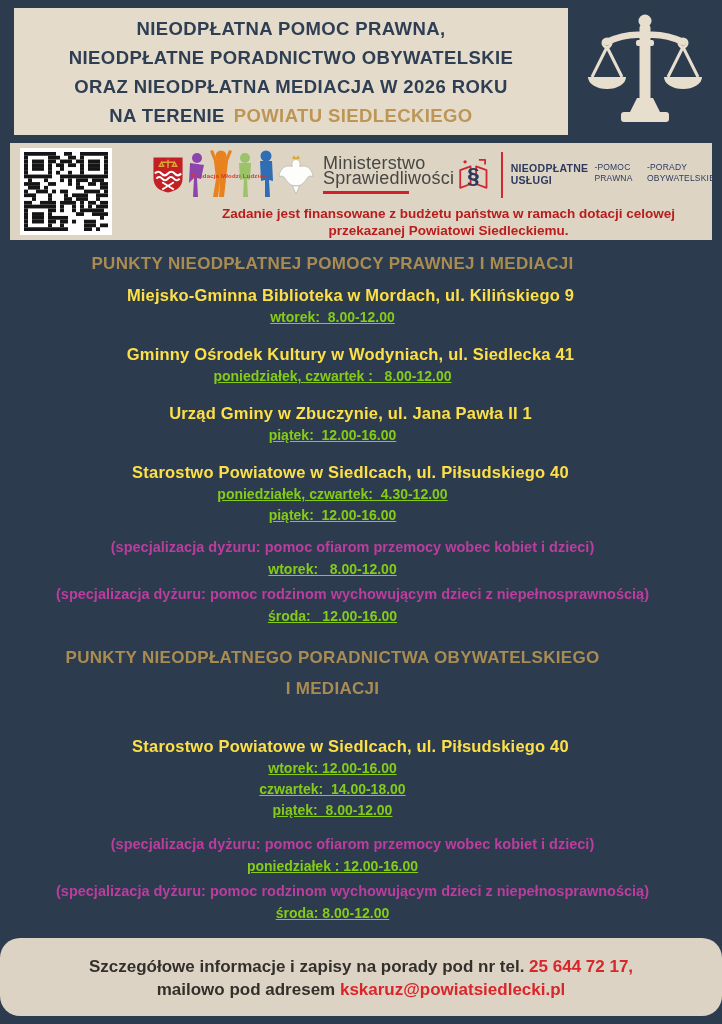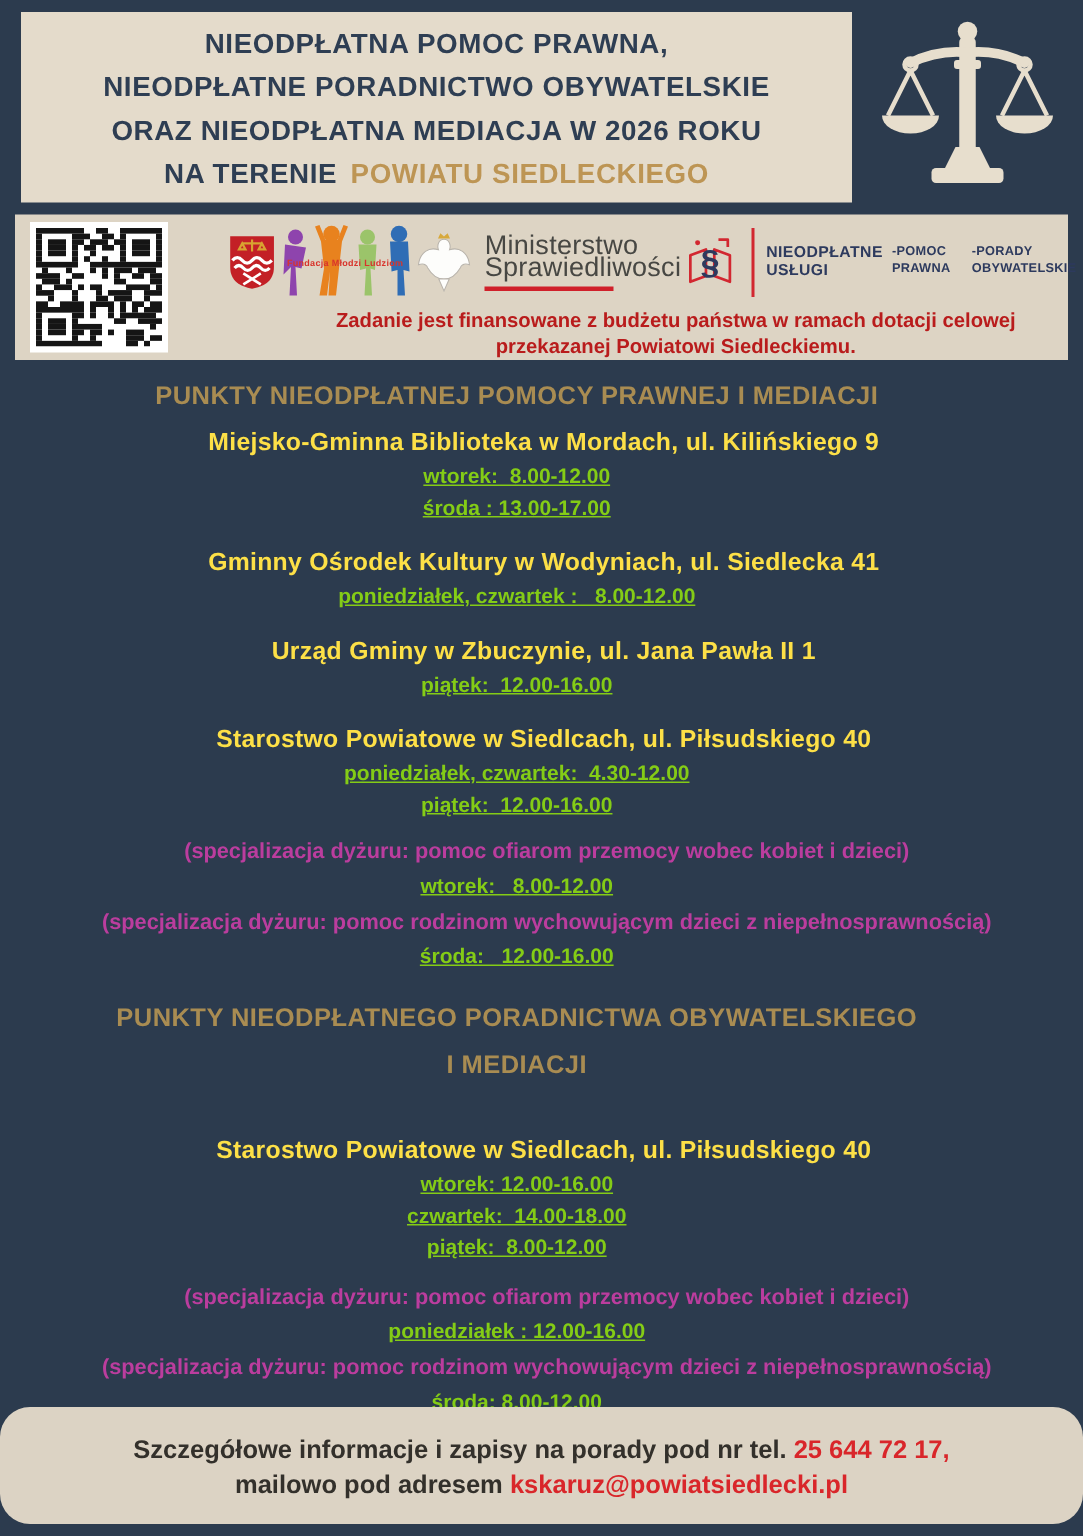--- a/index.html
+++ b/index.html
@@ -39,25 +39,25 @@
     color:#d8342c; font-size:6px; font-weight:800; letter-spacing:.2px; white-space:nowrap;
   }
   .ministry-logo{ display:flex; align-items:center; gap:7px; }
   .ministry-text-wrap{ display:flex; flex-direction:column; }
   .ministry-line{ color:#474743; font-size:18px; font-weight:400; line-height:15px; letter-spacing:.2px;}
   .ministry-underline{ margin-top:5px; width:86px; height:3px; background:#d0202a; }
   .services-logo{ display:flex; align-items:center; gap:8px; }
   .services-divider{ width:2.5px; height:46px; background:#d22730; }
   .services-text{ display:flex; flex-direction:row; }
   .services-title{ color:#2d3a5e; font-size:10.5px; font-weight:800; letter-spacing:.3px; margin-bottom:2px;}
-  .services-item{ color:#2d3a5e; font-size:8.5px; font-weight:700; line-height:10.5px; letter-spacing:.2px;}
+  .services-item{ color:#2d3a5e; font-size:8.5px; font-weight:400; line-height:10.5px; letter-spacing:.2px;}
   .funding-note{ text-align:center; margin-top:3px; }
   .funding-line{ color:#b91c1c; font-weight:800; font-size:13.5px; line-height:17px; }
   
-  .main{ position:absolute; top:240px; left:16px; width:657px; text-align:center; }
+  .main{ position:absolute; top:240px; left:4px; width:657px; text-align:center; }
   .section-heading{ margin:14px 0 0; font-size:17px; font-weight:800; color:#a98c52; letter-spacing:.3px; }
   .heading-line+.heading-line{ margin-top:11px; }
   .entry{ margin-top:17px; }
   .entries > .entry:first-child{ margin-top:12px; }
   .entry-name{ color:#fde047; font-size:16.5px; font-weight:800; letter-spacing:.2px;margin-left:36px; }
   .entry-time, .special-time{
     color:#84cc16; font-size:14px; font-weight:800; line-height:21px; white-space:pre-wrap;text-decoration:underline;
   }
   .entry-time{ margin-top:2px; }
   .entry-time + .entry-time{ margin-top:0; }
@@ -454,21 +454,20 @@
 
   <div class="main" id="sections-container">
       <section class="content-section section-s1">
         <h2 class="section-heading">
           <div class="heading-line">PUNKTY NIEODPŁATNEJ POMOCY PRAWNEJ I MEDIACJI</div>
         </h2>
         <div class="entries">
           <div class="entry">
             <div class="entry-name">Miejsko-Gminna Biblioteka w Mordach, ul. Kilińskiego 9</div>
             <div class="entry-time">wtorek:  8.00-12.00</div>
-            <div class="entry-time">środa : 13.00-17.00</div>
           </div>
           <div class="entry">
             <div class="entry-name">Gminny Ośrodek Kultury w Wodyniach, ul. Siedlecka 41</div>
             <div class="entry-time">poniedziałek, czwartek :   8.00-12.00</div>
           </div>
           <div class="entry">
             <div class="entry-name">Urząd Gminy w Zbuczynie, ul. Jana Pawła II 1</div>
             <div class="entry-time">piątek:  12.00-16.00</div>
           </div>
           <div class="entry">

